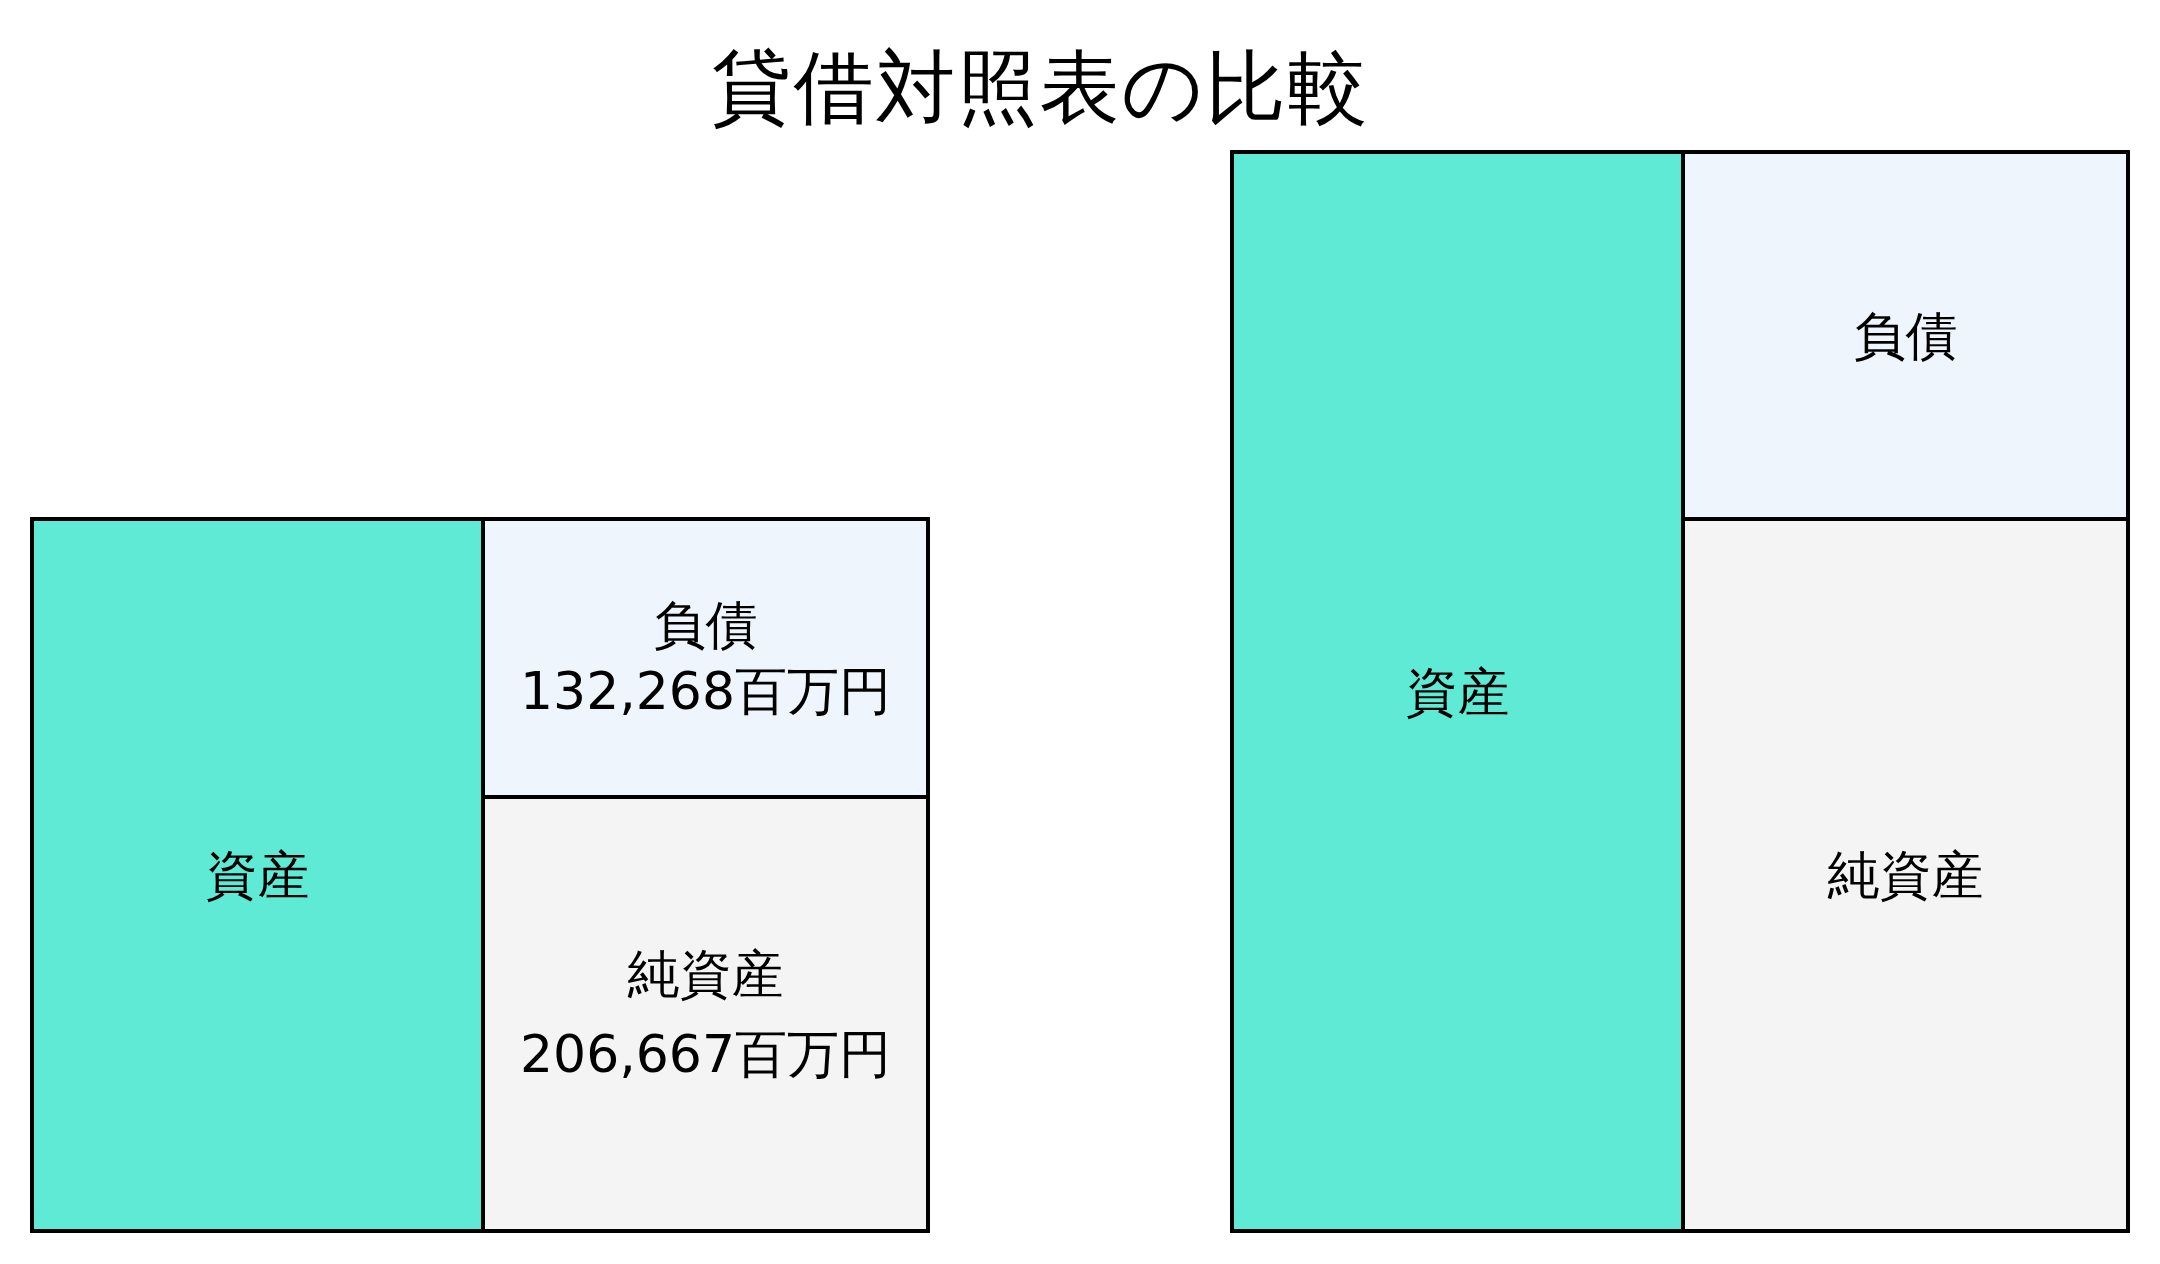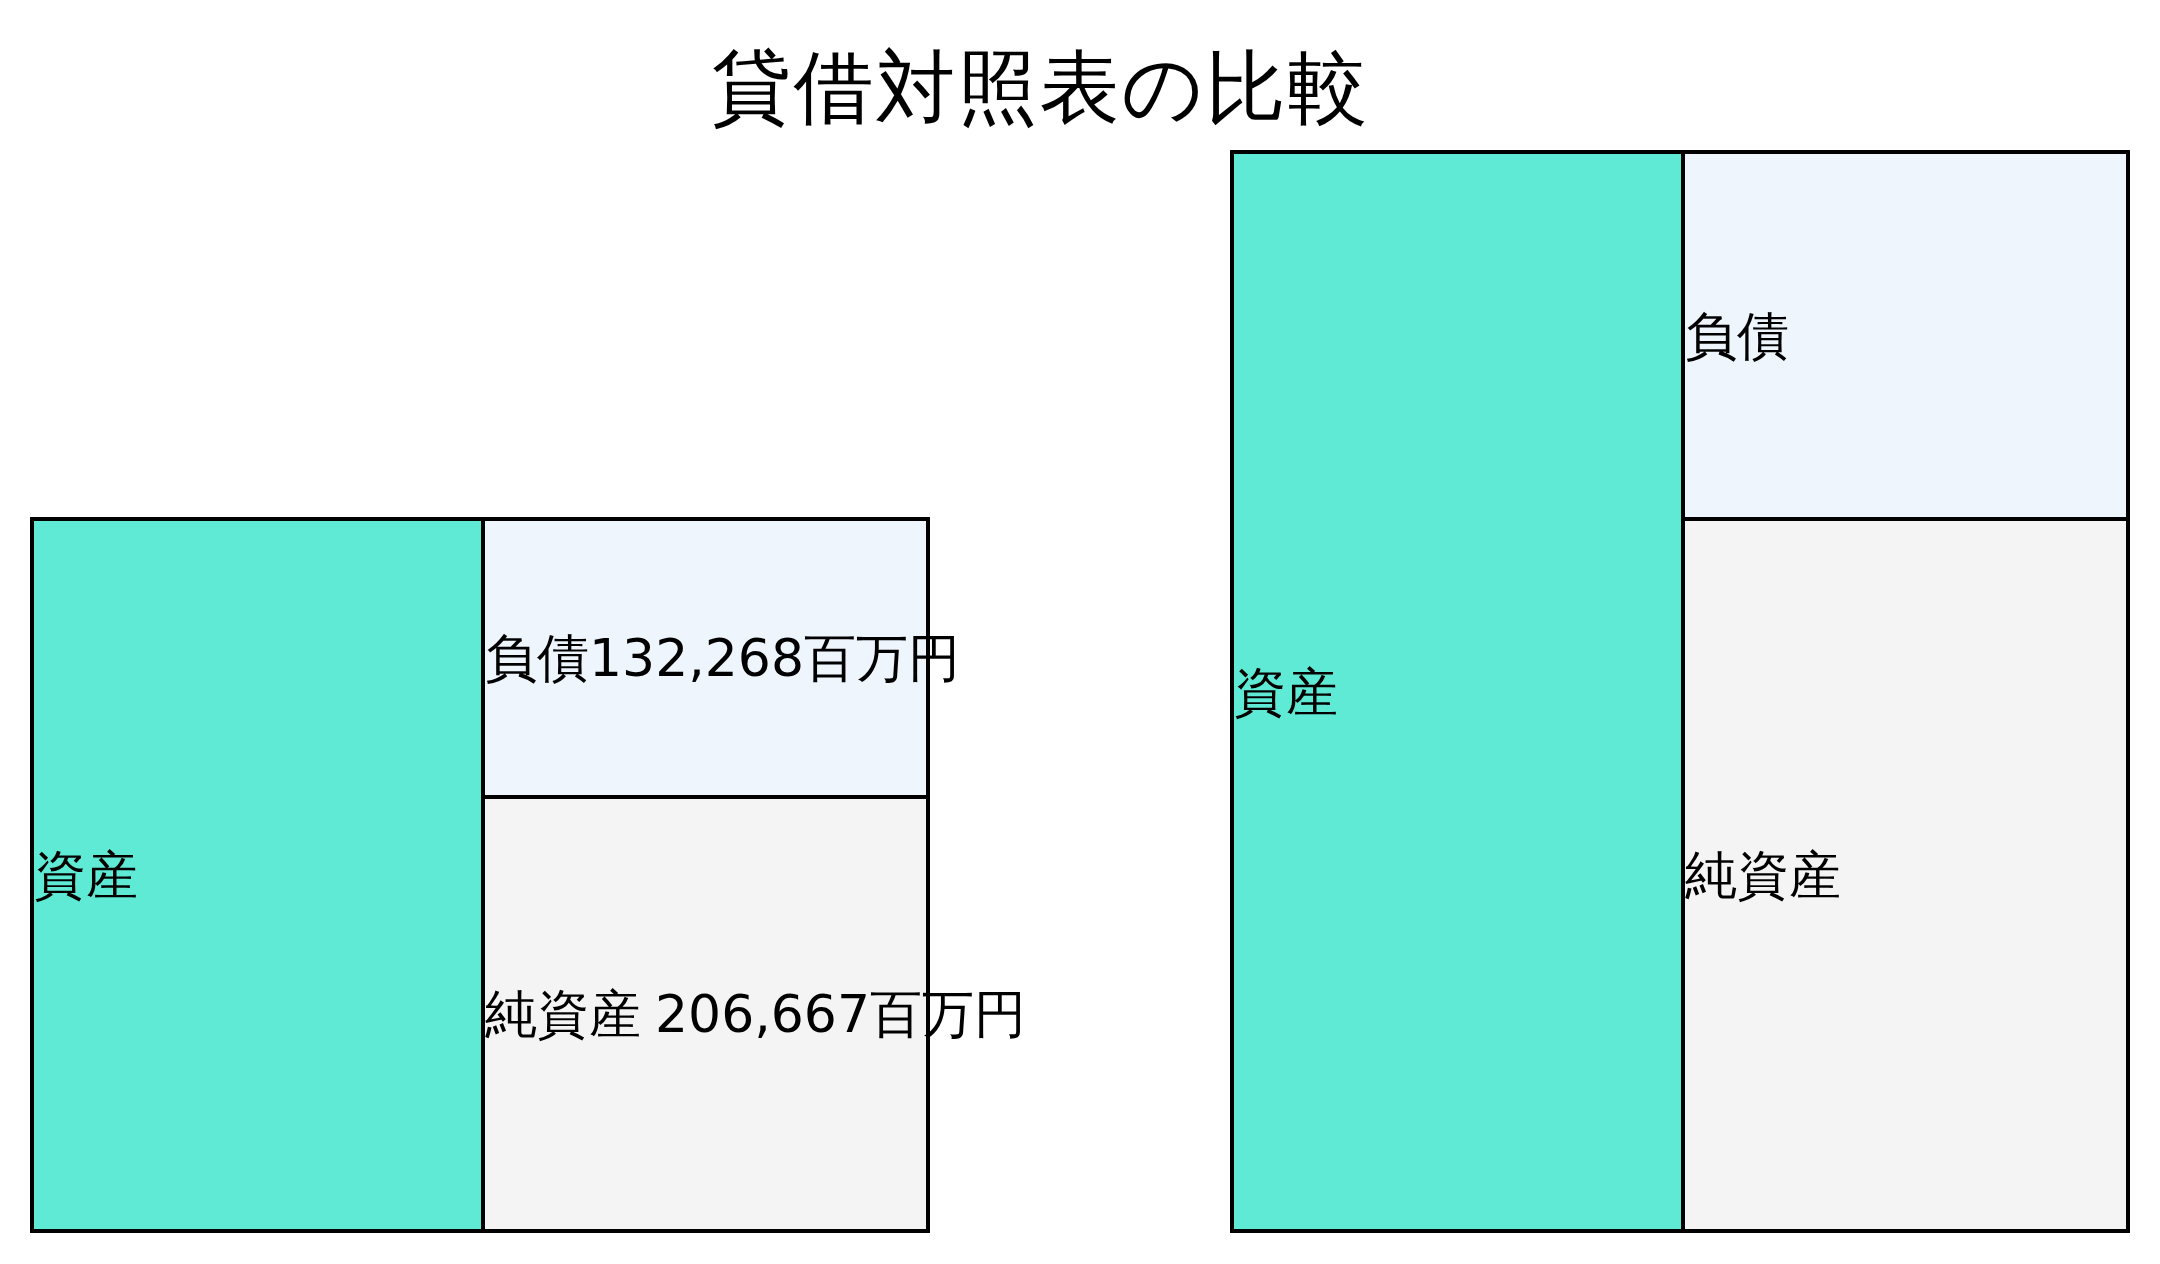--- a/index.html
+++ b/index.html
@@ -9,21 +9,21 @@
   }
   .title {
     position: absolute; left: 0; top: 38px; width: 2081px;
     text-align: center; font-size: 80px; line-height: 100px; letter-spacing: 2px;
   }
   .bs {
     position: absolute; box-sizing: border-box; border: 4px solid #000;
   }
   .cell {
     position: absolute; box-sizing: border-box;
-    display: flex; flex-direction: row; align-items: center; justify-content: flex-start;
+    display: flex; flex-direction: column; align-items: center; justify-content: center;
     text-align: center;
   }
   .cell .lbl, .cell .val {
     font-size: 52px; line-height: 66px; white-space: nowrap;
   }
   .assets { background: #5eead4; }
   .liab { background: #eef5fd; }
   .equity { background: #f4f4f4; gap: 14px; }
   .vline { position: absolute; background: #000; width: 4px; }
   .hline { position: absolute; background: #000; height: 4px; }

